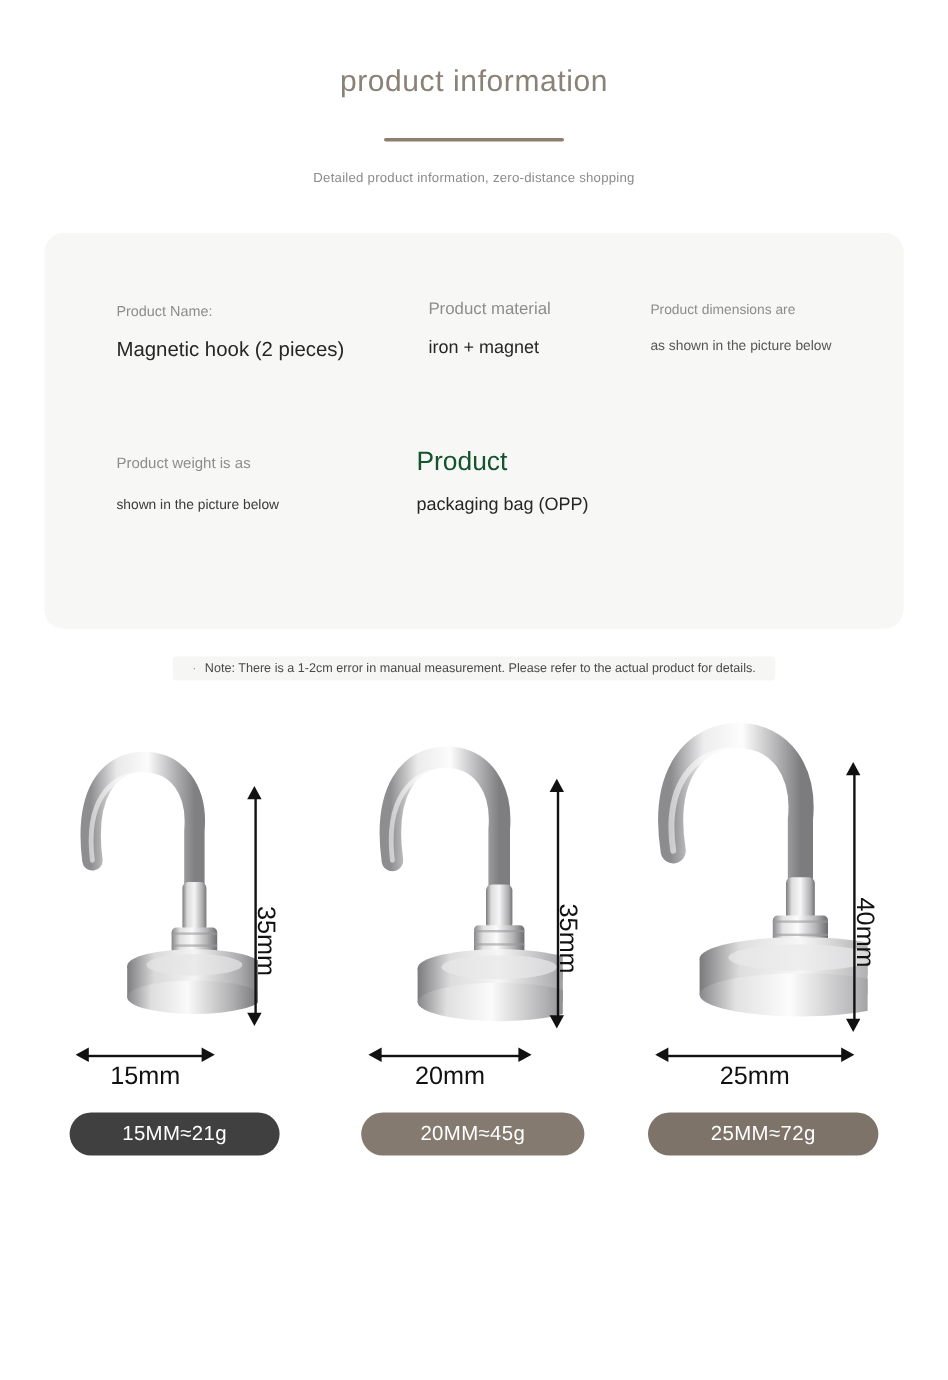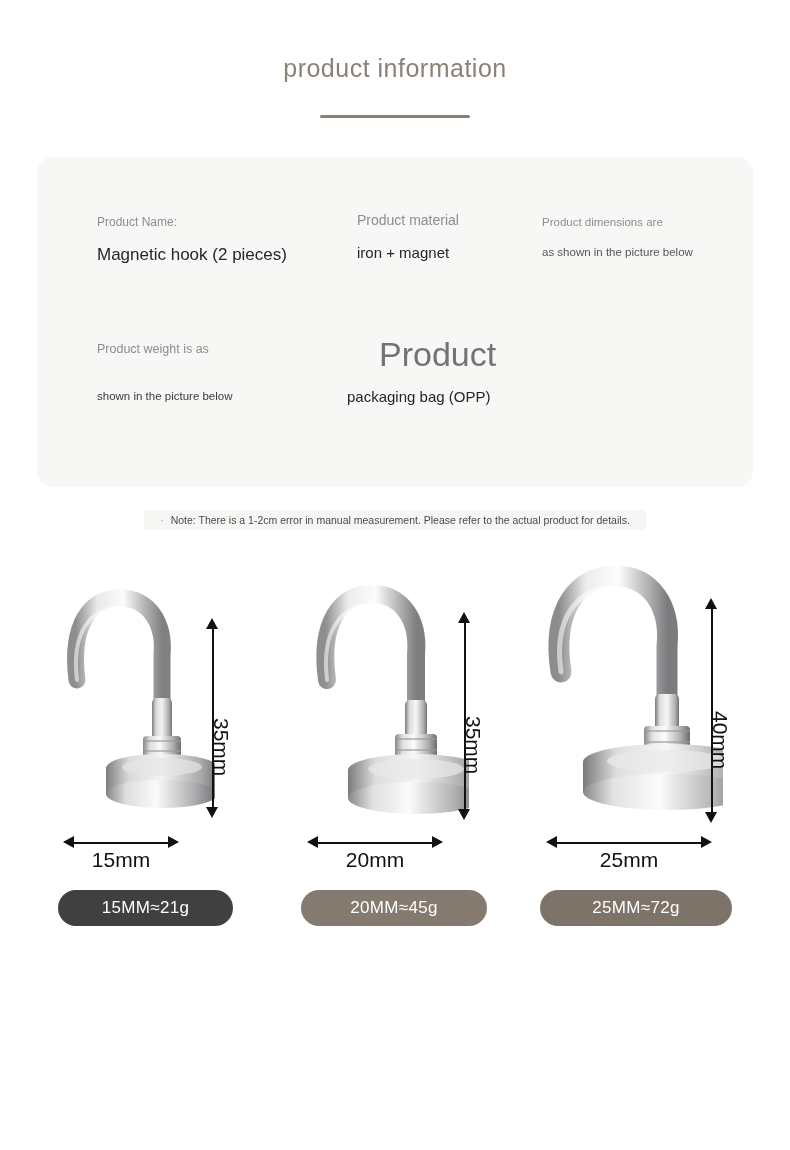--- a/index.html
+++ b/index.html
@@ -69,25 +69,25 @@
 
   #cell-material   { left: 320px; top: 55px;  }
   #cell-material .cell-label { font-size: 14px; }
   #cell-material .cell-value { font-size: 15px; }
 
   #cell-dimensions { left: 505px; top: 59px;  }
   #cell-dimensions .cell-label { font-size: 11.5px; margin-bottom: 18px;}
   #cell-dimensions .cell-value { font-size: 11.5px; color: #555; }
 
   #cell-weight     { left: 60px;  top: 185px; }
-  #cell-weight .cell-label { font-size: 12.5px; margin-bottom: 34px;}
+  #cell-weight .cell-label { font-size: 12.5px; margin-bottom: 22px;}
   #cell-weight .cell-value { font-size: 11.5px; color: #3a3a3a; }
 
   #cell-packaging  { left: 310px; top: 178px; }
-  #cell-packaging .cell-label { font-size: 34px; color: #737373; margin-bottom: 14px; margin-left: 32px;}
+  #cell-packaging .cell-label { font-size: 22px; color: #14532d; margin-bottom: 14px;}
   #cell-packaging .cell-value { font-size: 15px; }
 
   
   .notes {
     text-align: center;
     margin-top: 23px;
   }
   .note-primary {
     font-size: 10.5px;
     color: #4a4a4a;
@@ -204,20 +204,21 @@
   }
 
   svg { display: block; }
 </style>
 </head>
 <body>
 
 <div class="header">
   <div class="header-title">product information</div>
   <div class="header-rule"></div>
+  <div class="header-sub">Detailed product information, zero-distance shopping</div>
 </div>
 
 <div class="info-card">
 
   <div class="info-cell" id="cell-name">
     <div class="cell-label">Product Name:</div>
     <div class="cell-value">Magnetic hook (2 pieces)</div>
   </div>
 
   <div class="info-cell" id="cell-material">

